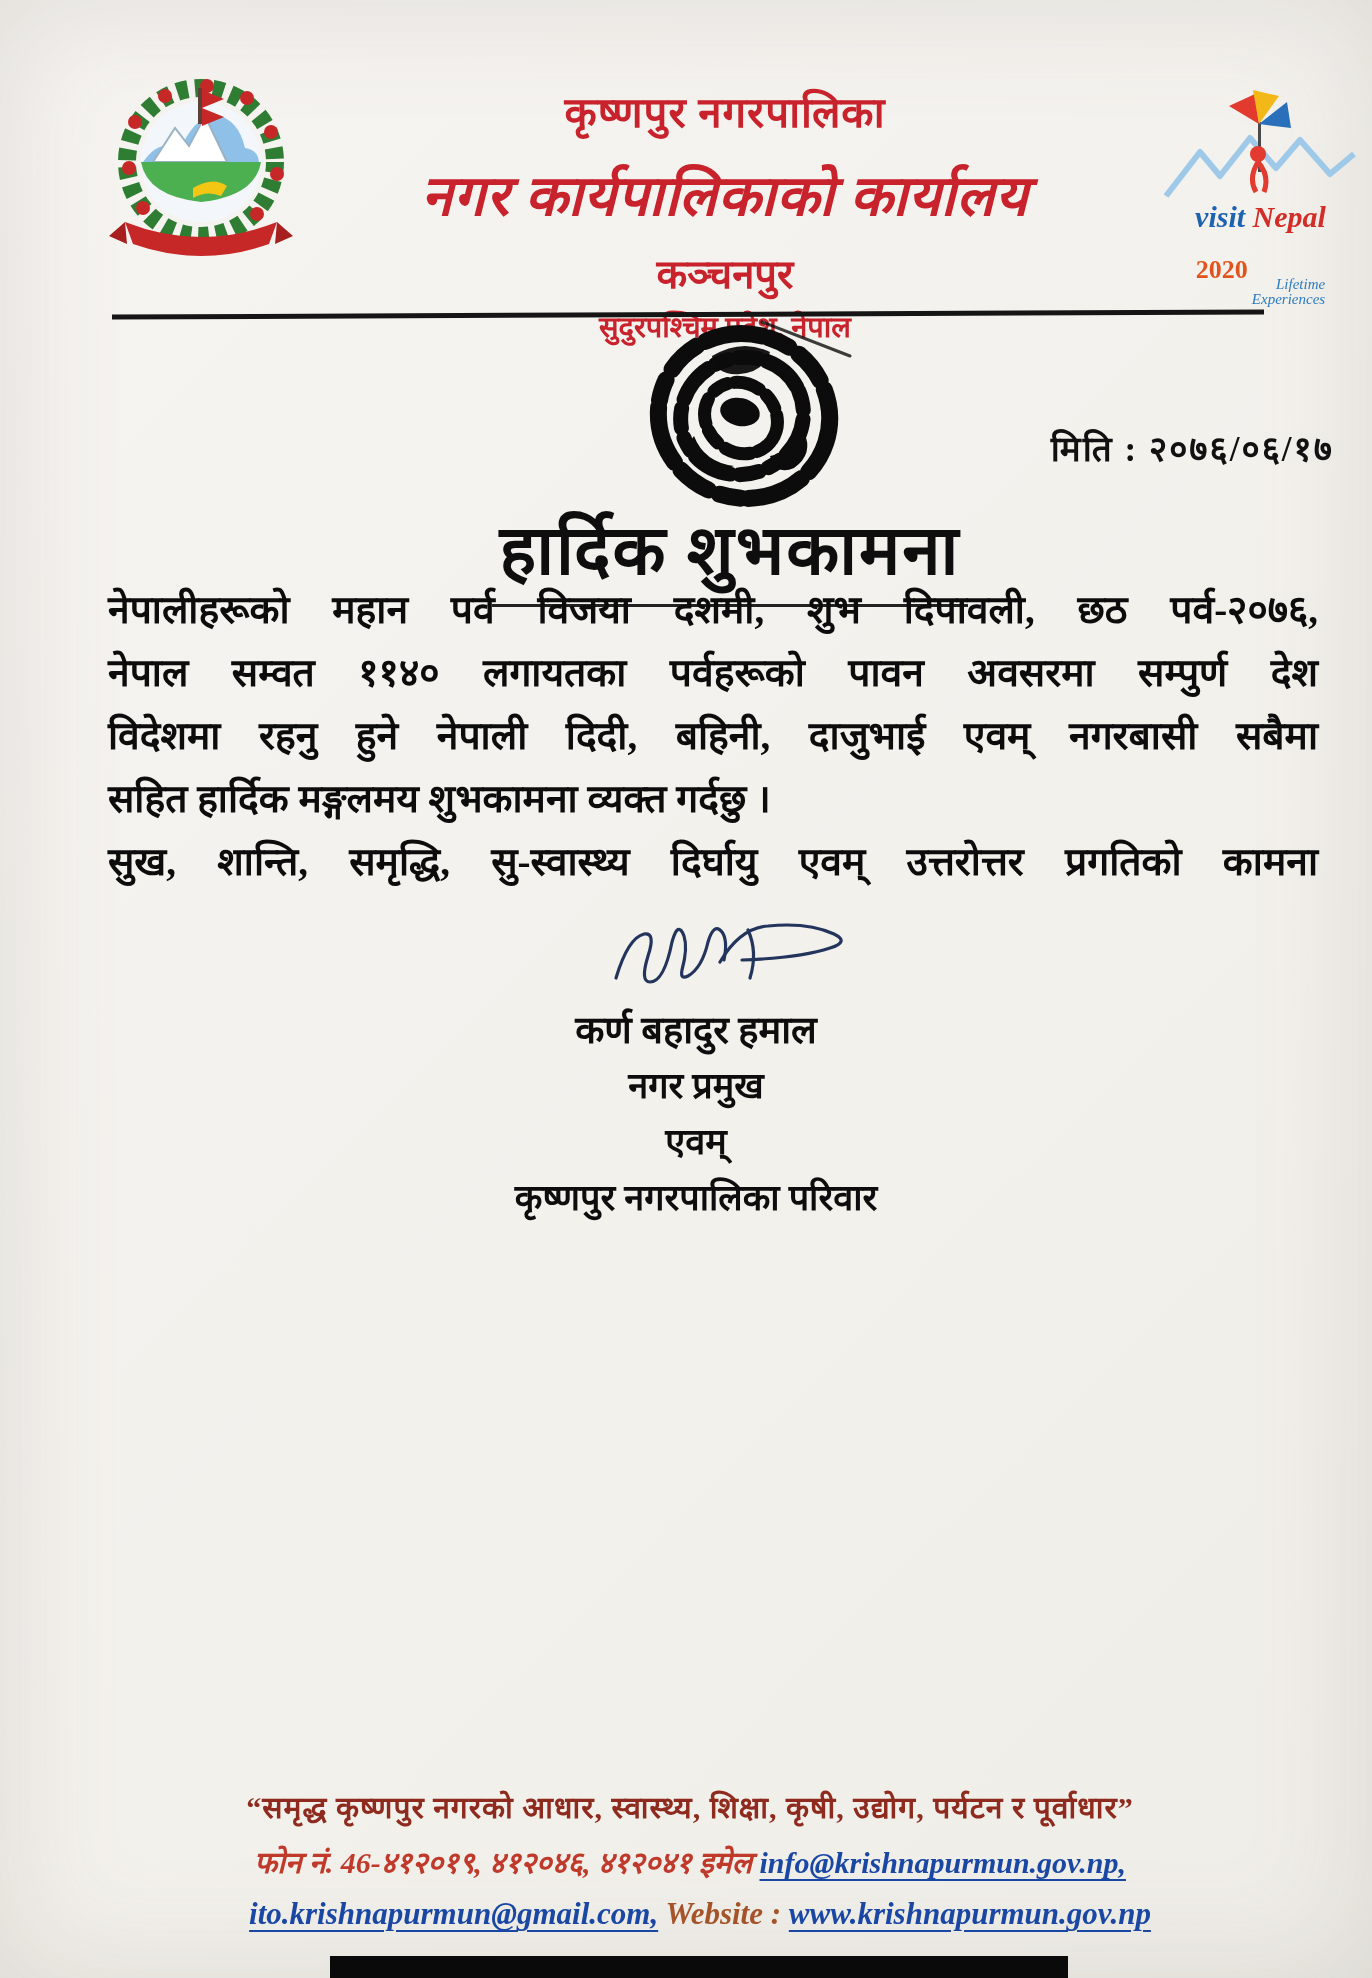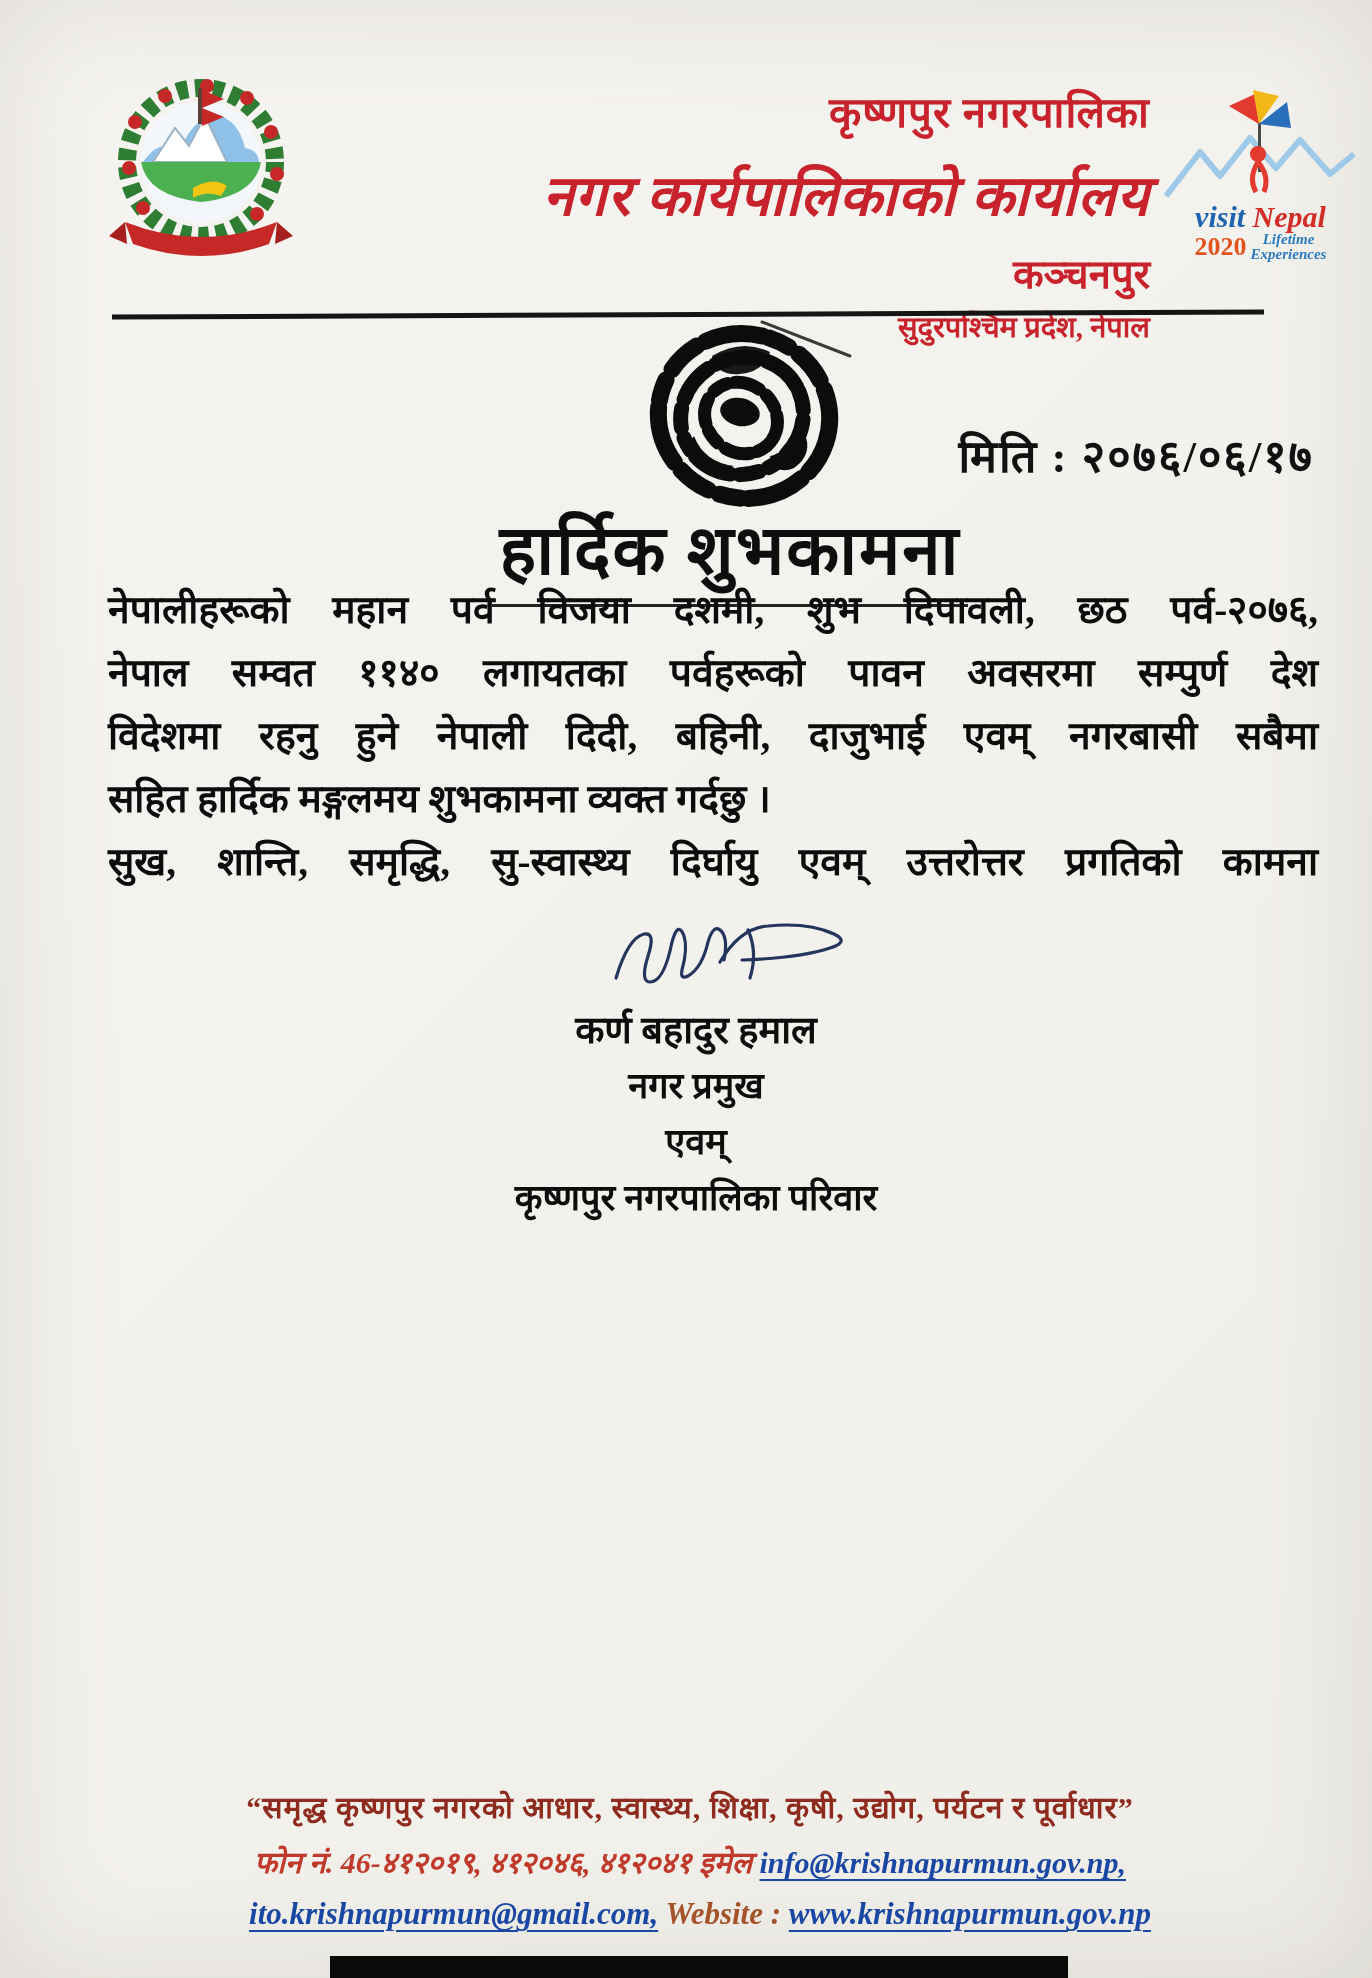--- a/index.html
+++ b/index.html
@@ -4,36 +4,36 @@
 <style>
   html,body{margin:0;padding:0;background:#d8d5d0;}
   .page{
     position:relative;width:1372px;height:1978px;margin:0 auto;overflow:hidden;
     background:linear-gradient(135deg,#f6f4f1 0%,#f3f1ec 55%,#efede8 100%);
     box-shadow:inset 0 0 120px rgba(120,115,105,.18);
     font-family:"Liberation Serif","DejaVu Serif",serif;
   }
   
   .emblem{position:absolute;left:95px;top:70px;width:212px;height:196px;}
-  .titles{position:absolute;left:300px;top:82px;width:850px;text-align:right;color:#c8232c;}
+  .titles{position:absolute;left:300px;top:82px;width:850px;text-align:center;color:#c8232c;}
   .t-muni{font-size:42px;font-weight:700;letter-spacing:1px;}
   .t-office{font-size:56px;font-weight:700;margin-top:16px;letter-spacing:1px;font-style:italic;}
   .t-district{font-size:40px;font-weight:700;margin-top:14px;}
   .t-province{font-size:29px;font-weight:700;margin-top:6px;}
   .visit-logo{position:absolute;left:1158px;top:84px;width:205px;height:200px;text-align:center;}
   .vl-row1{font-size:30px;line-height:30px;margin-top:-6px;}
   .vl-visit{color:#1e63b0;font-weight:700;font-style:italic;}
   .vl-nepal{color:#d22d26;font-weight:700;font-style:italic;}
   .vl-row2{font-size:15px;line-height:16px;}
   .vl-year{color:#e2541e;font-weight:700;font-size:26px;vertical-align:middle;}
-  .vl-tag{color:#2a7bc0;font-weight:700;font-style:italic;display:inline-block;vertical-align:middle;text-align:center;margin-left:4px;font-size:15px;line-height:15px;}
+  .vl-tag{color:#2a7bc0;font-weight:400;font-style:italic;display:inline-block;vertical-align:middle;text-align:right;margin-left:4px;font-size:15px;line-height:15px;margin-top:45px;}
   
   .rule{position:absolute;left:112px;top:312px;width:1152px;height:5px;background:#151515;transform:rotate(-.25deg);}
   .stamp{position:absolute;left:642px;top:316px;width:210px;height:198px;z-index:3;}
-  .date-line{position:absolute;right:58px;top:424px;font-size:45px;font-weight:700;color:#111;letter-spacing:2px;margin-left:38px;}
+  .date-line{position:absolute;right:38px;top:424px;font-size:35px;font-weight:700;color:#111;letter-spacing:2px;margin-left:38px;}
   
   .heading-wrap{position:absolute;left:44px;top:500px;width:1372px;text-align:center;}
   .heading{display:inline-block;font-size:69px;font-weight:700;color:#0e0e0e;border-bottom:3px solid #222;padding:0 8px 10px 8px;letter-spacing:2px;}
   .body-text{position:absolute;left:108px;top:578px;width:1210px;color:#0c0c0c;font-weight:700;font-size:39px;}
   .body-text .bl{height:63px;line-height:63px;white-space:nowrap;text-align:justify;}
   .body-text .bl.just{text-align-last:justify;}
   
   .signature{position:absolute;left:598px;top:900px;width:266px;height:110px;}
   .sig-block{position:absolute;left:0;top:1002px;width:1392px;text-align:center;color:#0d0d0d;font-weight:700;}
   .sig-name{font-size:38px;line-height:56px;}

